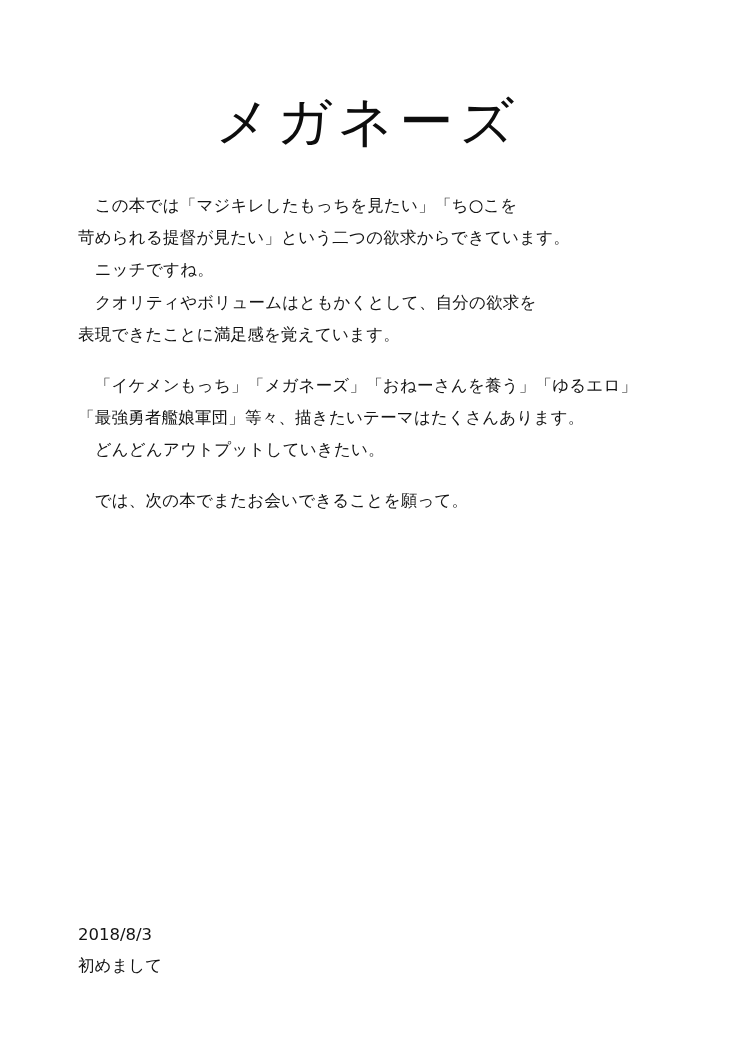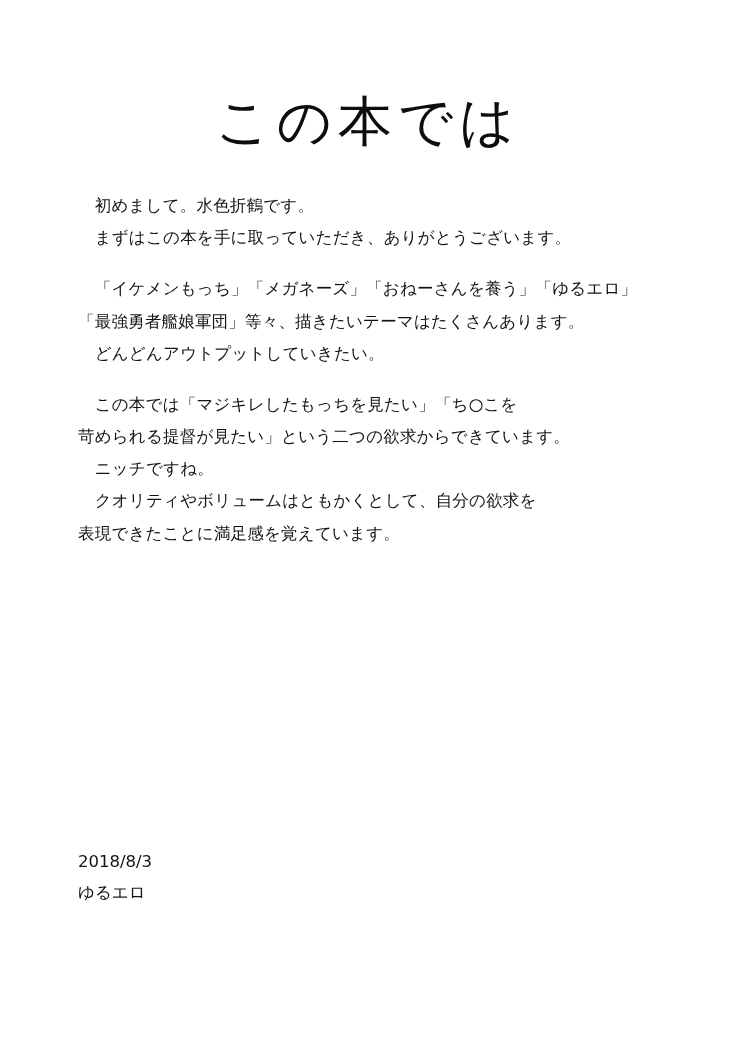--- a/index.html
+++ b/index.html
@@ -38,45 +38,44 @@
     color: #131313;
     letter-spacing: 0.2px;
   }
   .para {
     margin: 0 0 19px 0;
     white-space: pre-wrap;
   }
   .sign {
     position: absolute;
     left: 78px;
-    top: 847px;
+    top: 920px;
     font-size: 16.5px;
     line-height: 1.85;
     color: #131313;
   }
   .sign div { white-space: pre; }
 </style>
 </head>
 <body>
 
 <div class="page">
 
-  <div class="title">この本では</div>
+  <div class="title">メガネーズ</div>
 
   <div class="body-text">
-    <p class="para">　初めまして。水色折鶴です。
-　まずはこの本を手に取っていただき、ありがとうございます。</p>
-    <p class="para">　「イケメンもっち」「メガネーズ」「おねーさんを養う」「ゆるエロ」
-「最強勇者艦娘軍団」等々、描きたいテーマはたくさんあります。
-　どんどんアウトプットしていきたい。</p>
     <p class="para">　この本では「マジキレしたもっちを見たい」「ち○こを
 苛められる提督が見たい」という二つの欲求からできています。
 　ニッチですね。
 　クオリティやボリュームはともかくとして、自分の欲求を
 表現できたことに満足感を覚えています。</p>
+    <p class="para">　「イケメンもっち」「メガネーズ」「おねーさんを養う」「ゆるエロ」
+「最強勇者艦娘軍団」等々、描きたいテーマはたくさんあります。
+　どんどんアウトプットしていきたい。</p>
+    <p class="para">　では、次の本でまたお会いできることを願って。</p>
   </div>
 
   <div class="sign">
     <div>2018/8/3</div>
-    <div>ゆるエロ</div>
+    <div>初めまして</div>
   </div>
 
 </div>
 
 </body></html>

